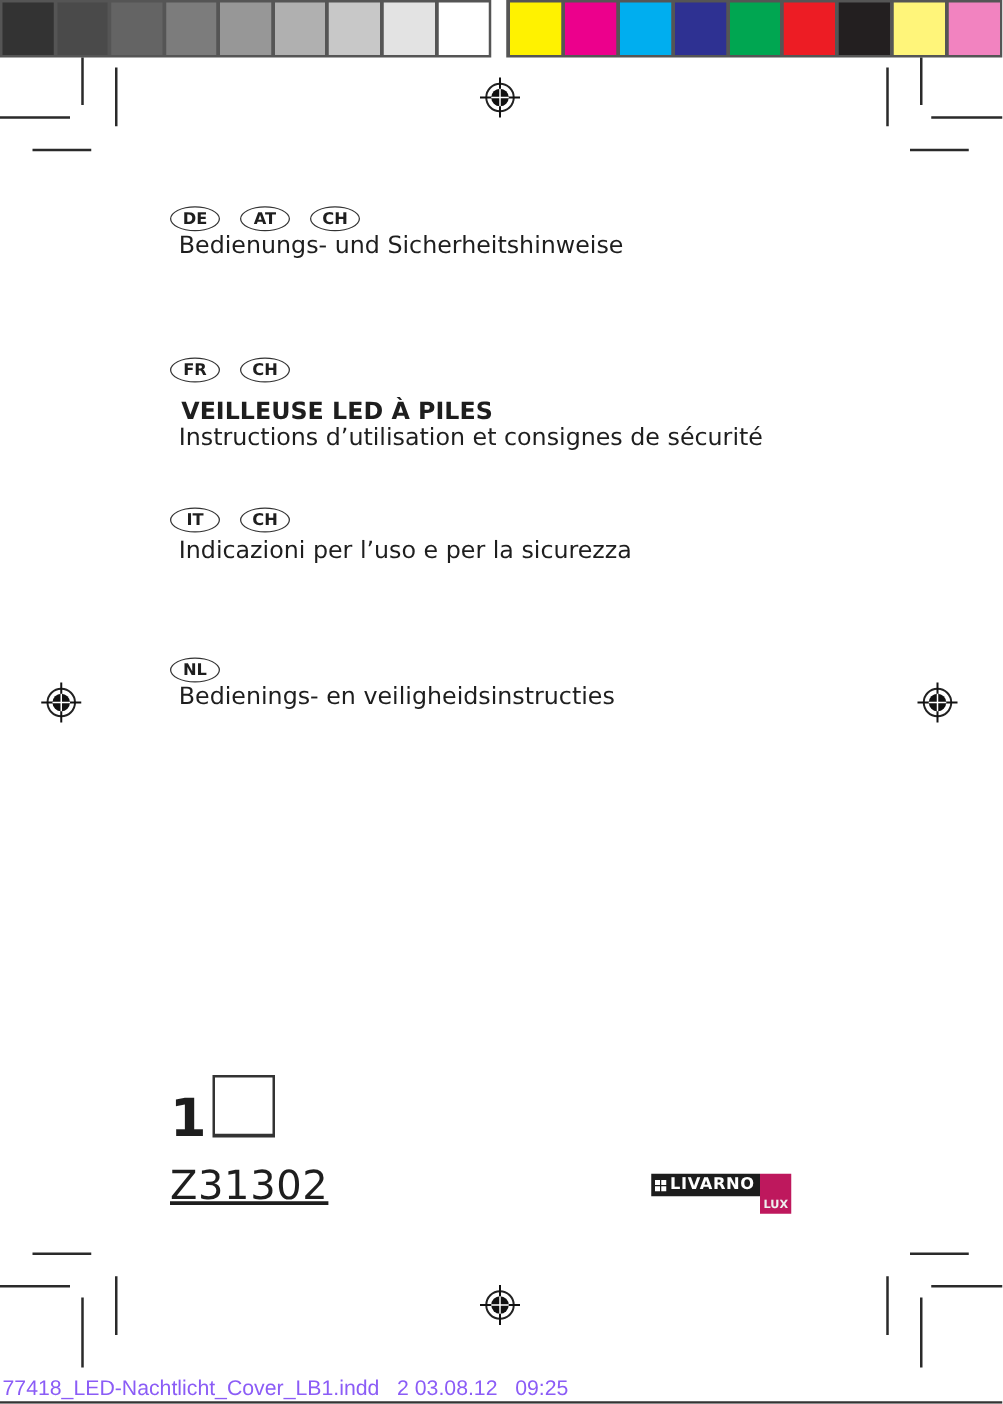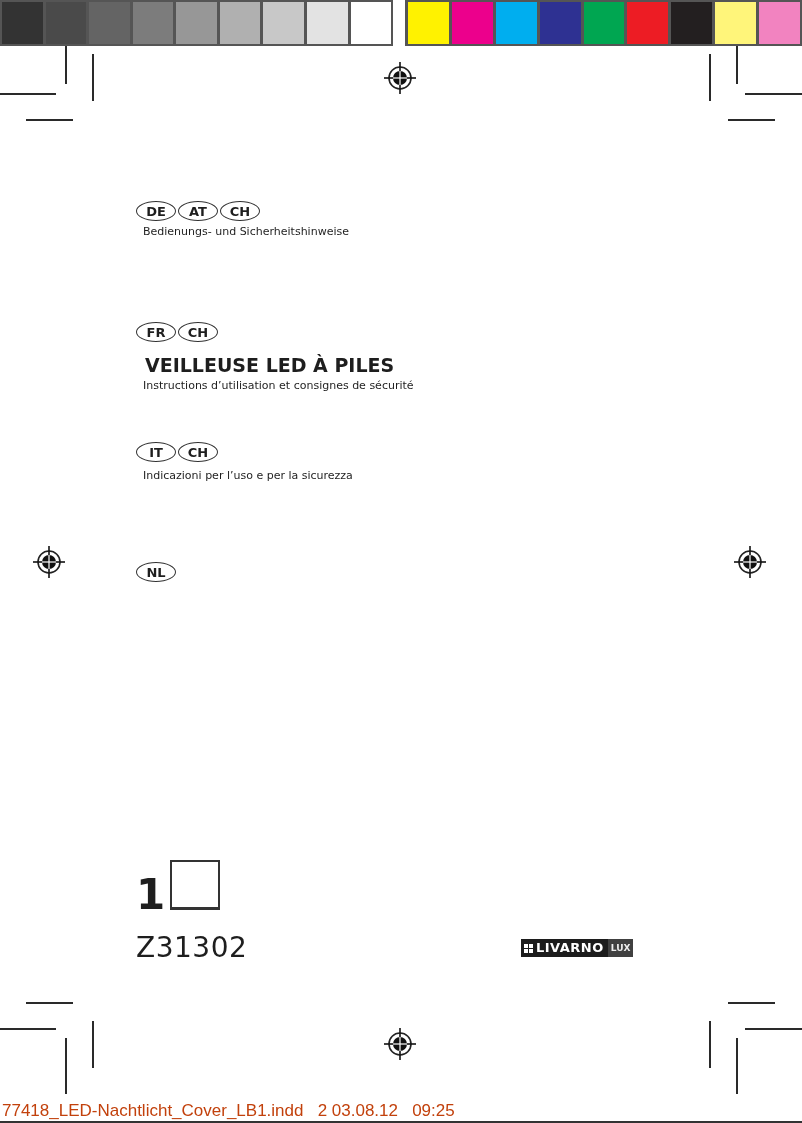--- a/index.html
+++ b/index.html
@@ -13,42 +13,42 @@
     .swatch { flex: 1; height: 100%; margin-right: 3px; }
     .swatch:last-child { margin-right: 0; }
 
     .mark { position: absolute; background: #2a2a2a; }
     .h { height: 2px; }
     .v { width: 2px; }
 
     .reg { position: absolute; width: 34px; height: 34px; }
 
     .section { position: absolute; left: 136px; }
-    .badges { display: flex; gap: 2px; height: 22px; margin-top: 36px; }
+    .badges { display: flex; gap: 16px; height: 22px; }
     .badge {
       height: 20px; min-width: 40px; padding: 0 8px; box-sizing: border-box;
       border: 1.5px solid #333; border-radius: 50%;
       font-family: "DejaVu Sans", sans-serif; font-weight: bold; font-size: 13px;
       display: flex; align-items: center; justify-content: center; color: #1e1e1e;
     }
     .title { font-family: "DejaVu Sans", sans-serif; font-weight: bold; font-size: 19px; letter-spacing: 0px; margin-top: 8px; line-height: 20px; }
-    .subtitle { font-family: "DejaVu Sans", sans-serif; font-size: 11px; line-height: 18px; margin-top: 0px; padding-left: 7px; }
+    .subtitle { font-family: "DejaVu Sans", sans-serif; font-size: 19px; line-height: 18px; margin-top: 0px; padding-left: 7px; }
     .indent { padding-left: 9px; }
 
     .pagenum { position: absolute; left: 136px; top: 874px; font-family: "DejaVu Sans", sans-serif; font-weight: bold; font-size: 42px; line-height: 42px; }
     .pagebox { position: absolute; left: 170px; top: 860px; width: 50px; height: 50px; border: 2px solid #333; box-sizing: border-box; border-bottom-width: 3px; }
-    .model { position: absolute; left: 136px; top: 934px; font-family: "DejaVu Sans", sans-serif; font-size: 28px; line-height: 28px; letter-spacing: 0.5px; }
+    .model { position: absolute; left: 136px; top: 934px; font-family: "DejaVu Sans", sans-serif; font-size: 32px; line-height: 28px; letter-spacing: 0.5px; text-decoration: underline; }
 
     .logo { position: absolute; left: 521px; top: 939px; height: 18px; display: flex; justify-content: center; }
     .logo-main { background: #1c1c1c; color: #fff; font-family: "DejaVu Sans", sans-serif; font-weight: bold; font-size: 13px; line-height: 18px; padding: 0 4px 0 3px; display: flex; align-items: center; gap: 3px; letter-spacing: 0.5px; }
     .logo-sq { width: 9px; height: 9px; display: grid; grid-template-columns: 1fr 1fr; gap: 1px; }
     .logo-sq span { background: #fff; }
-    .logo-lux { background: #404040; color: #eee; font-family: "DejaVu Sans", sans-serif; font-weight: bold; font-size: 9px; line-height: 18px; padding: 0 3px; }
+    .logo-lux { background: #be185d; color: #eee; font-family: "DejaVu Sans", sans-serif; font-weight: bold; font-size: 9px; line-height: 18px; padding: 16px 3px; }
 
-    .slug { position: absolute; left: 2px; top: 1101px; font-family: "Liberation Sans", sans-serif; font-size: 17px; line-height: 20px; color: #c2410c; white-space: pre; }
+    .slug { position: absolute; left: 2px; top: 1101px; font-family: "Liberation Sans", sans-serif; font-size: 17px; line-height: 20px; color: #8b5cf6; white-space: pre; }
     .slug-rule { position: absolute; left: 0; right: 0; top: 1121px; height: 2px; background: #333; }
   </style>
 </head>
 <body>
 
 <div class="colorbar gray">
   <div class="swatch" style="background:#333333"></div>
   <div class="swatch" style="background:#4a4a4a"></div>
   <div class="swatch" style="background:#646464"></div>
   <div class="swatch" style="background:#7c7c7c"></div>
@@ -146,20 +146,21 @@
     <span class="badge">IT</span>
     <span class="badge">CH</span>
   </div>
   <div class="subtitle" style="margin-top:3px;">Indicazioni per l’uso e per la sicurezza</div>
 </div>
 
 <div class="section" style="top:526px;">
   <div class="badges">
     <span class="badge">NL</span>
   </div>
+  <div class="subtitle">Bedienings- en veiligheidsinstructies</div>
 </div>
 
 <div class="pagenum">1</div>
 <div class="pagebox"></div>
 
 <div class="model">Z31302</div>
 
 <div class="logo">
   <div class="logo-main">
     <span class="logo-sq">

